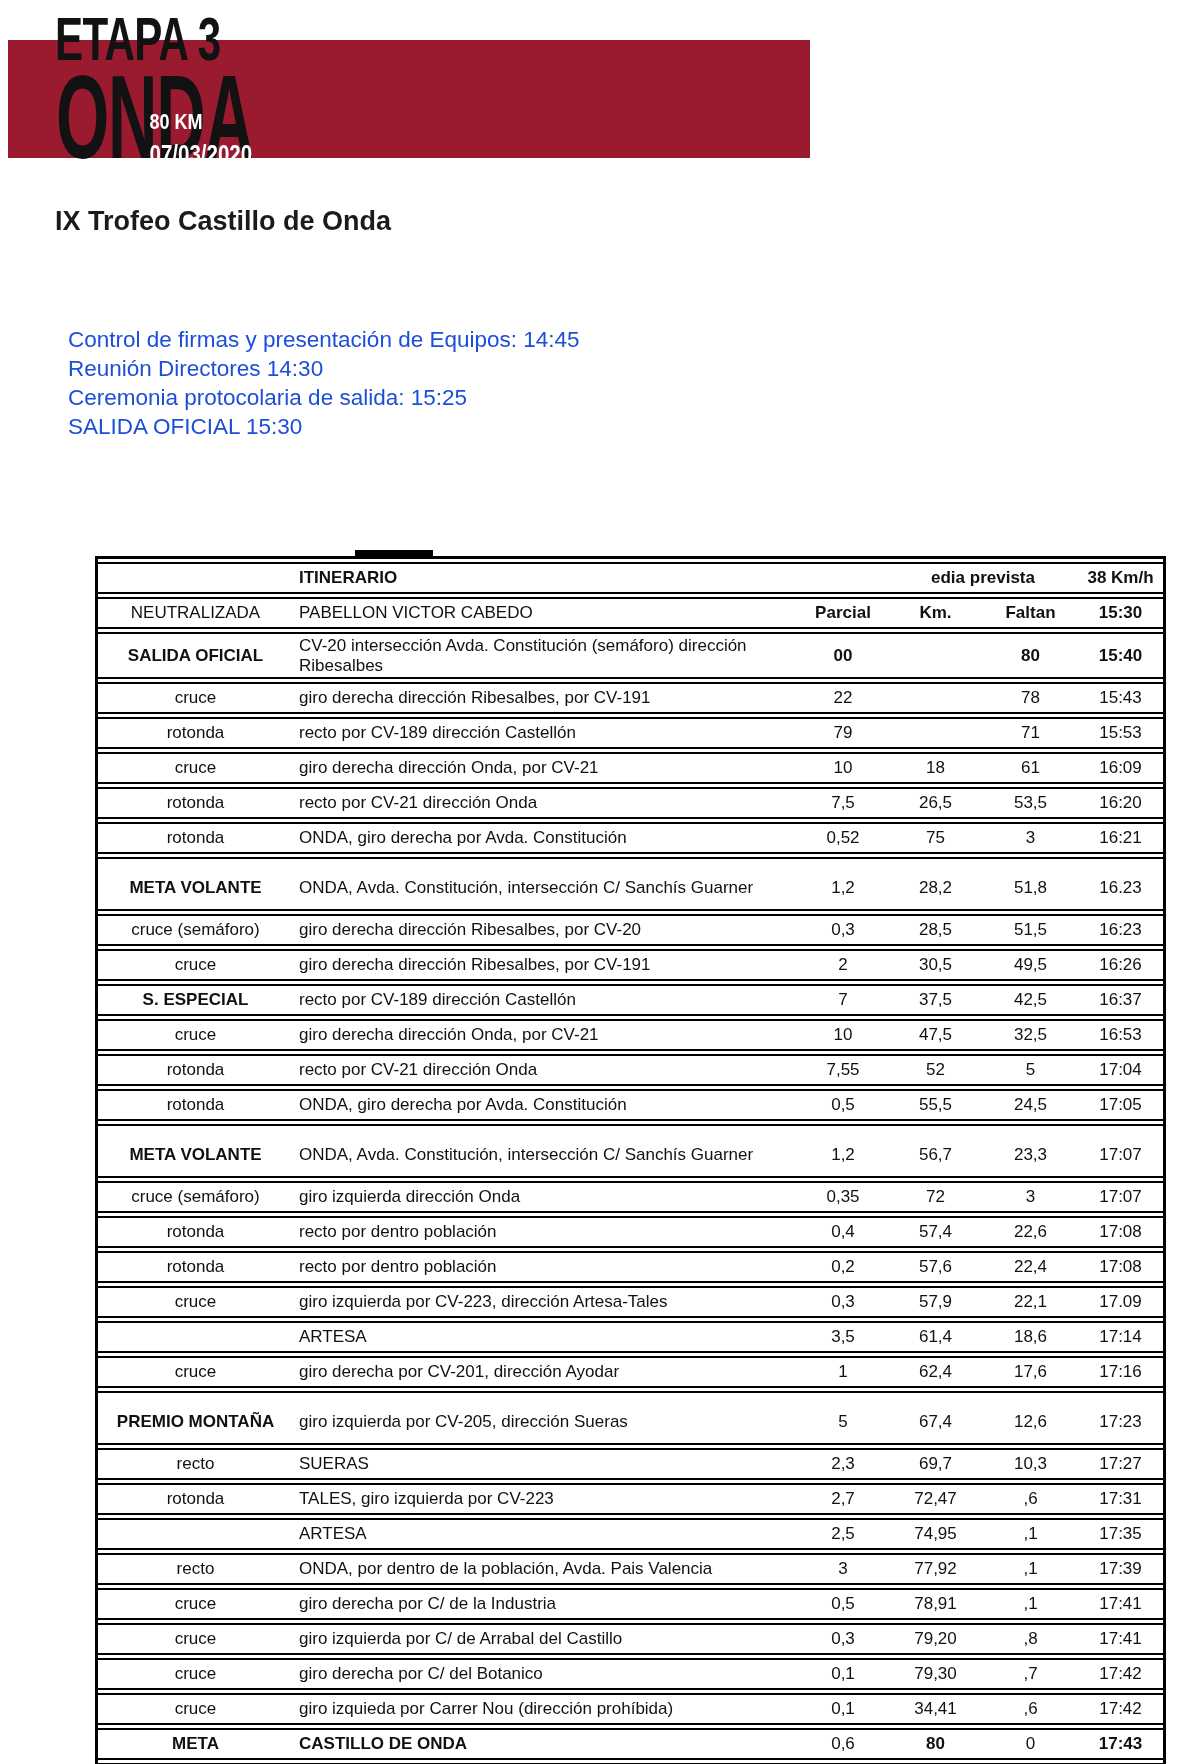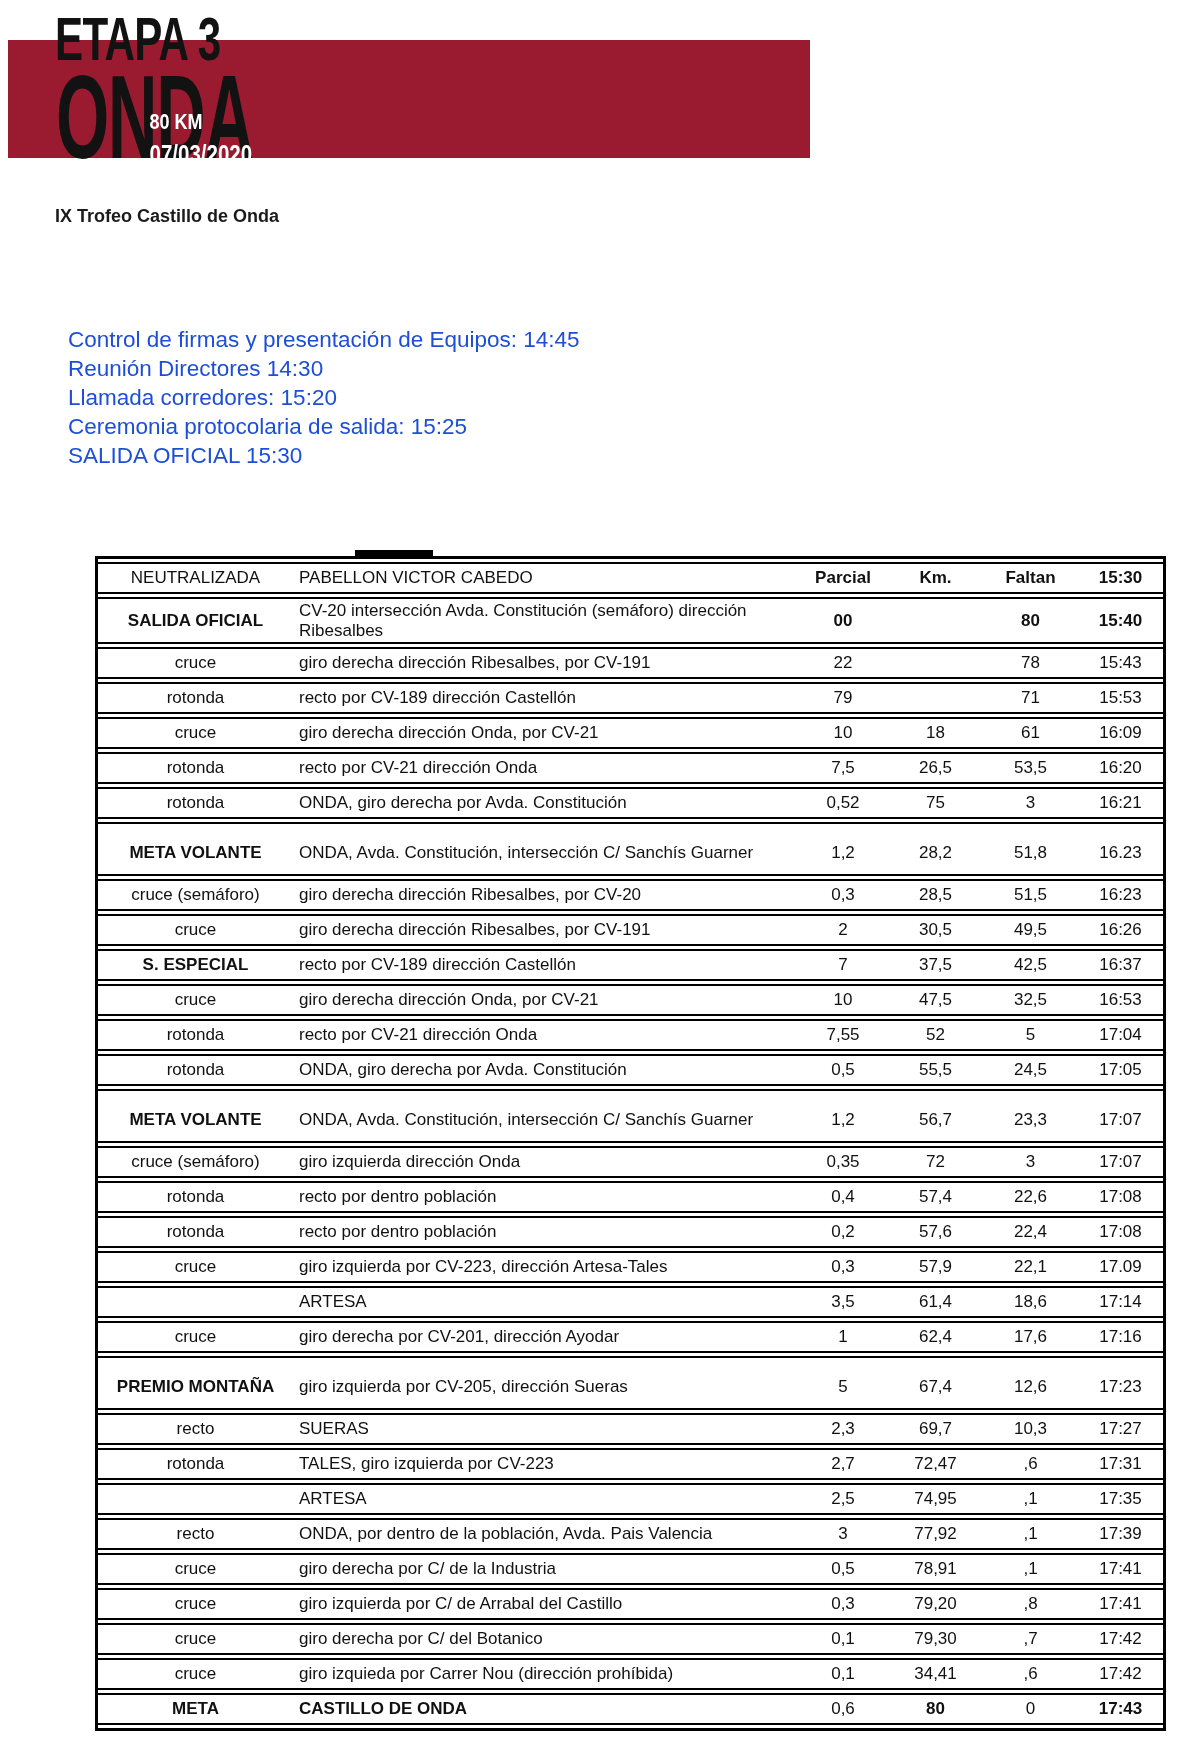--- a/index.html
+++ b/index.html
@@ -26,21 +26,21 @@
     font-size:22px;font-weight:bold;letter-spacing:0px;line-height:1.1;
     transform:scale(.82,1);transform-origin:right top;
   }
   .banner-date{
     margin-top:7px;font-size:25px;font-weight:bold;line-height:1.1;
     transform:scale(.82,1);transform-origin:right top;
   }
   
   .doc-title{
     position:absolute;left:55px;top:206px;margin:0;
-    font-size:18px;font-weight:bold;color:#1b1b1b;letter-spacing:0;
+    font-size:27px;font-weight:bold;color:#1b1b1b;letter-spacing:0;
   }
   .schedule{
     position:absolute;left:68px;top:325px;font-size:22.5px;line-height:29px;color:#1d4ed8;
   }
   
   .itin-wrap{position:absolute;left:95px;top:556px;width:1065px;}
   table.itin{
     width:1065px;border-collapse:separate;border-spacing:0 3px;
     border:3px solid #000;background:#fff;table-layout:fixed;
   }
@@ -67,37 +67,43 @@
 <div class="banner-info">
   <div class="banner-distance">80 KM</div>
   <div class="banner-date">07/03/2020</div>
 </div>
 
 <h2 class="doc-title">IX Trofeo Castillo de Onda</h2>
 
 <div class="schedule">
   <div>Control de firmas y presentación de Equipos: 14:45</div>
   <div>Reunión Directores 14:30</div>
-  <div>Llamada corredores: 15:20</div>
   <div>Ceremonia protocolaria de salida: 15:25</div>
   <div>SALIDA OFICIAL 15:30</div>
 </div>
 
 <div class="itin-wrap">
   <table class="itin">
     <colgroup>
       <col style="width:195px">
         <col style="width:505px">
         <col style="width:90px">
       <col style="width:95px">
         <col style="width:95px">
         <col style="width:85px">
     </colgroup>
     <thead>
       <tr>
+        <td class="c1"></td>
+        <td class="c2 b">ITINERARIO</td>
+        <td class="cn"></td>
+        <td class="cn b" colspan="2">edia prevista</td>
+        <td class="cn b">38 Km/h</td>
+      </tr>
+      <tr>
         <td class="c1">NEUTRALIZADA</td>
         <td class="c2">PABELLON VICTOR CABEDO</td>
         <td class="cn b">Parcial</td>
         <td class="cn b">Km.</td>
         <td class="cn b">Faltan</td>
         <td class="cn b">15:30</td>
       </tr>
     </thead>
     <tbody id="itin-rows">
         <tr>

